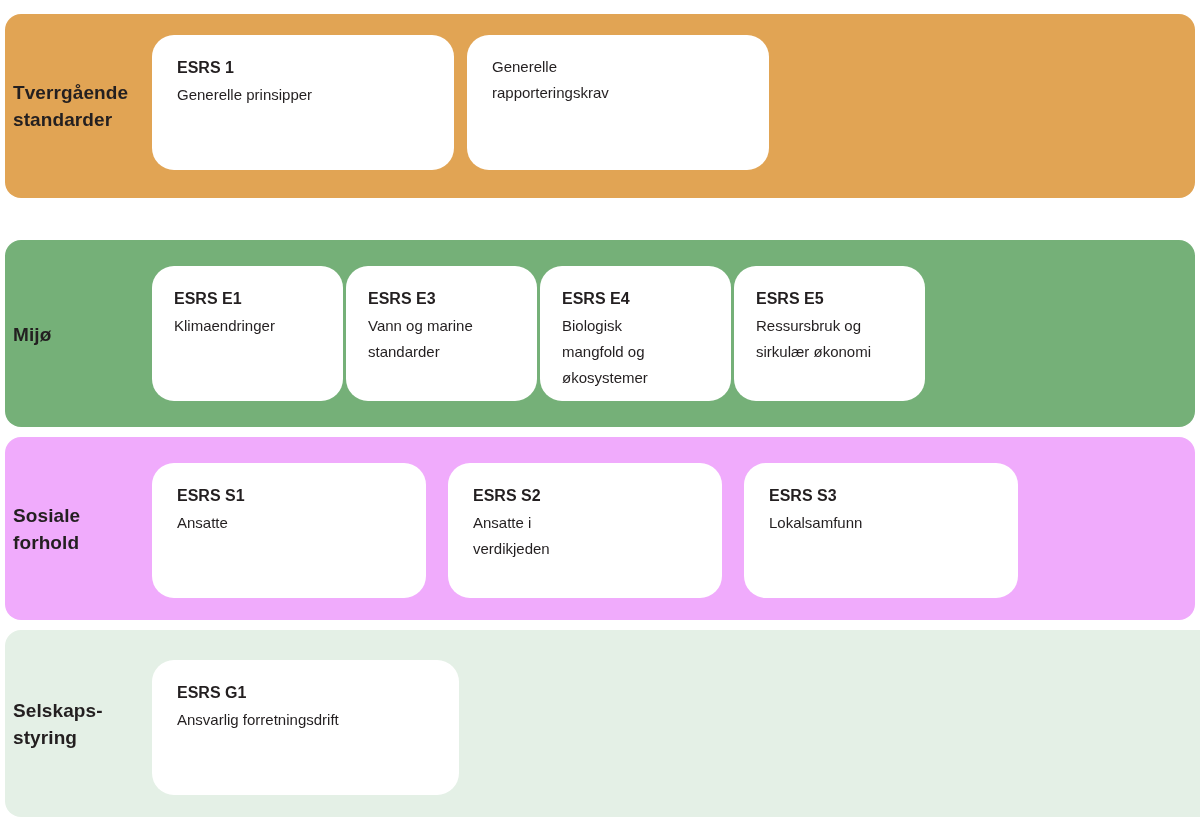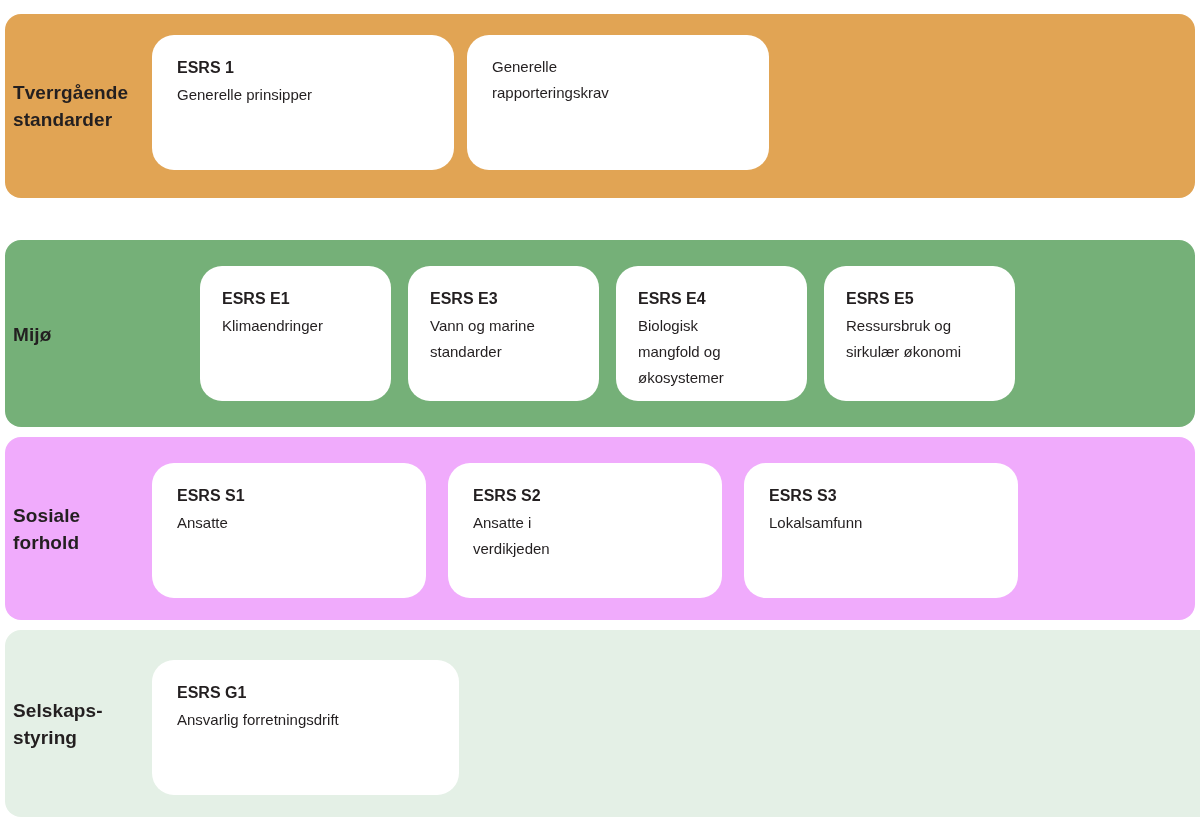--- a/index.html
+++ b/index.html
@@ -38,21 +38,21 @@
     letter-spacing: 0.1px;
   }
   .band-label span { display: block; }
 
   .cards {
     position: absolute;
     left: 147px;
     display: flex;
   }
   #band-1 .cards { top: 21px; gap: 13px; }
-  #band-2 .cards { top: 26px; gap: 17px; margin-left: 48px; }
+  #band-2 .cards { top: 26px; gap: 3px; }
   #band-3 .cards { top: 26px; gap: 22px; }
   #band-4 .cards { top: 30px; }
 
   .card {
     background: #ffffff;
     border-radius: 22px;
     height: 135px;
     box-sizing: border-box;
     padding: 19px 12px 0 25px;
   }

